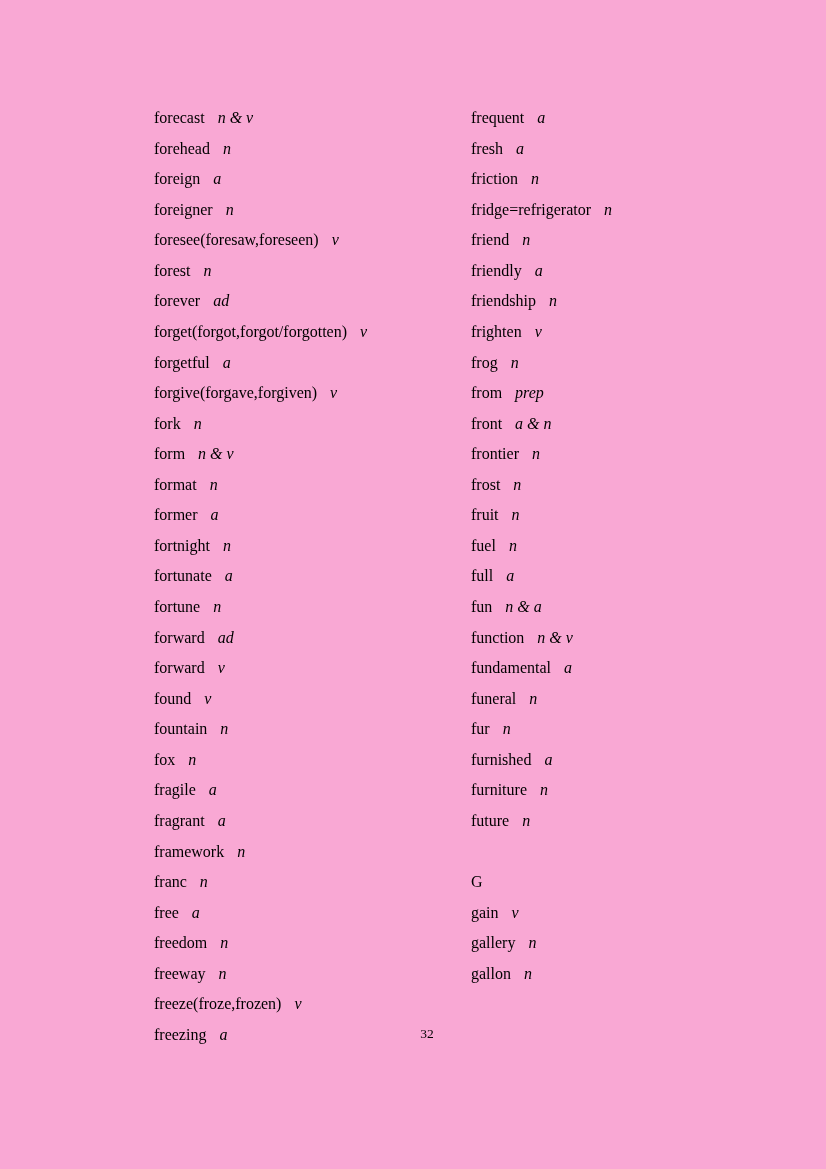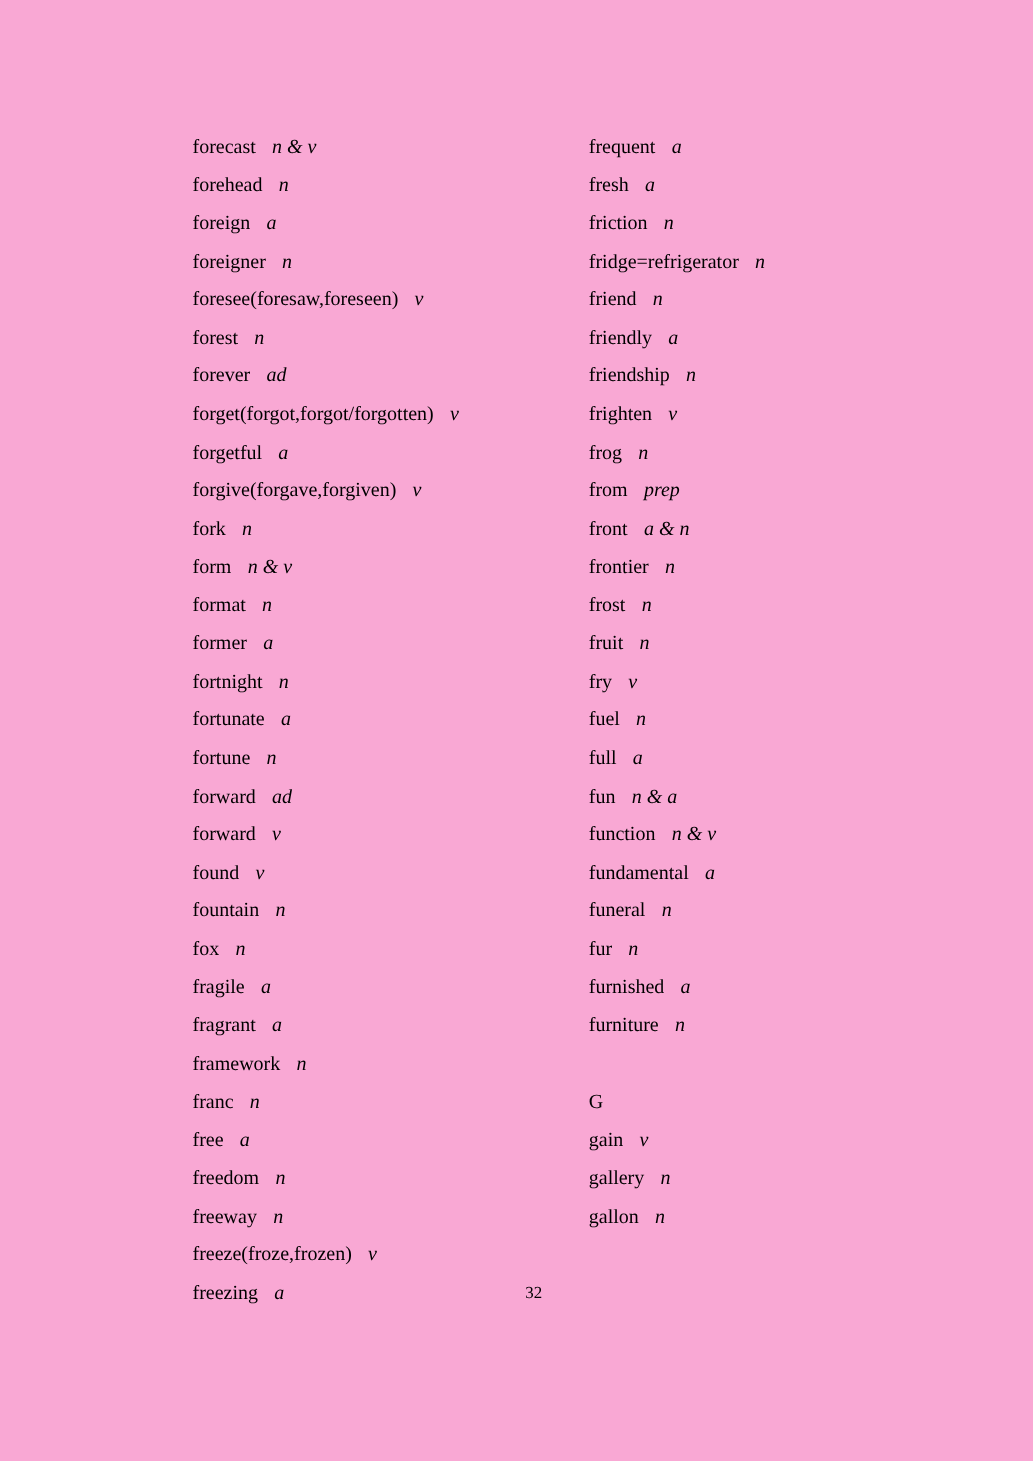--- a/index.html
+++ b/index.html
@@ -230,23 +230,20 @@
       </div>
 
       <div class="entry-row">
         <span class="word">frost</span><span class="pos">n</span>
       </div>
 
       <div class="entry-row">
         <span class="word">fruit</span><span class="pos">n</span>
       </div>
 
-      <div class="entry-row">
-        <span class="word">fry</span><span class="pos">v</span>
-      </div>
 
       <div class="entry-row">
         <span class="word">fuel</span><span class="pos">n</span>
       </div>
 
       <div class="entry-row">
         <span class="word">full</span><span class="pos">a</span>
       </div>
 
       <div class="entry-row">
@@ -271,20 +268,23 @@
       </div>
 
       <div class="entry-row">
         <span class="word">furnished</span><span class="pos">a</span>
       </div>
 
       <div class="entry-row">
         <span class="word">furniture</span><span class="pos">n</span>
       </div>
 
+      <div class="entry-row">
+        <span class="word">future</span><span class="pos">n</span>
+      </div>
 
       <div class="entry-row">
         
       </div>
 
       <div class="entry-row">
         <span class="word">G</span>
       </div>
 
       <div class="entry-row">

